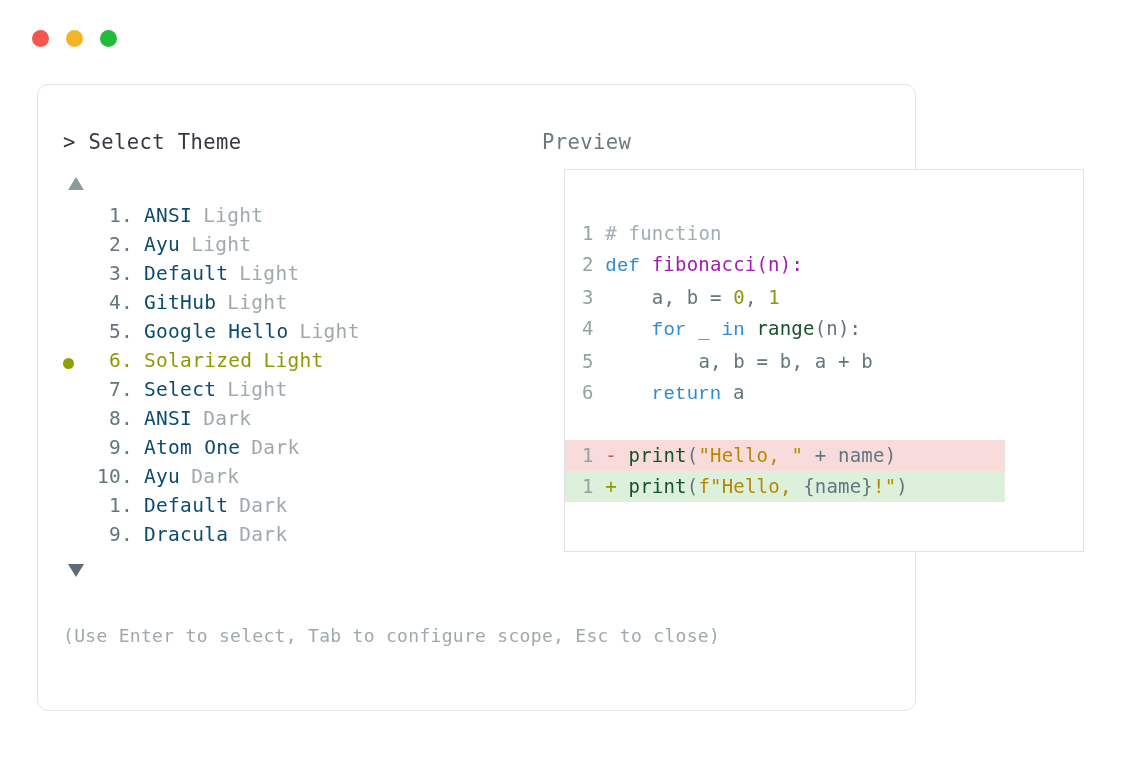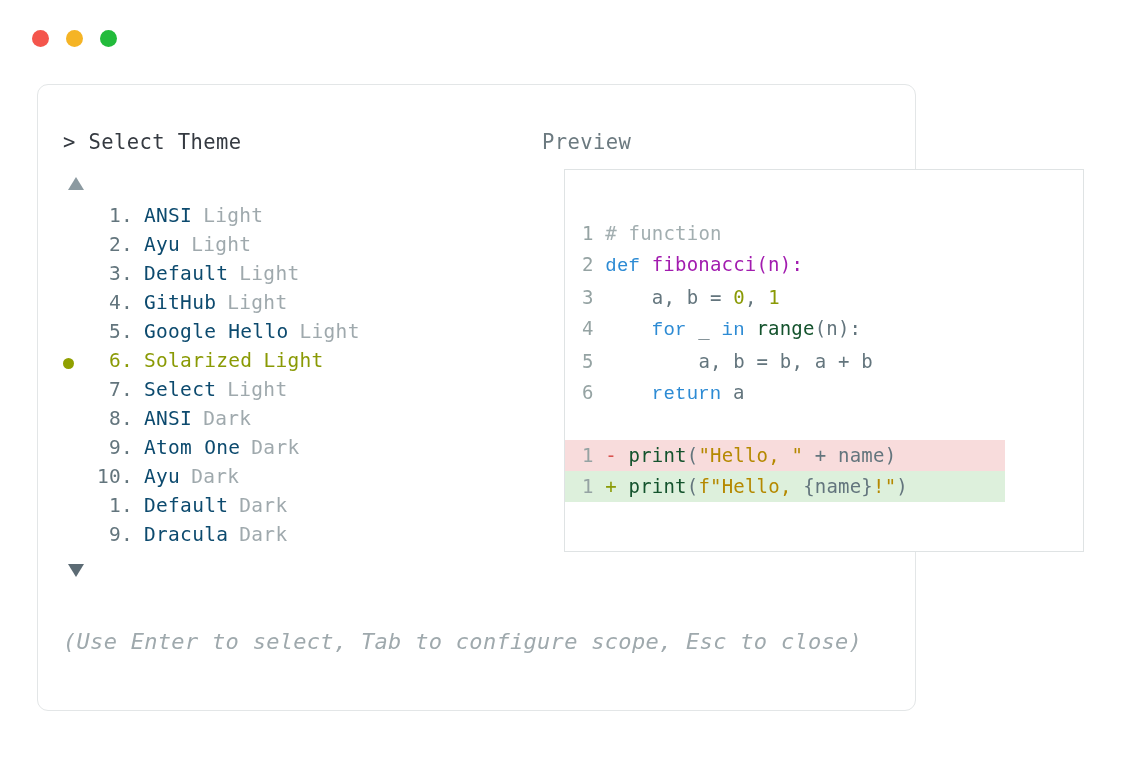--- a/index.html
+++ b/index.html
@@ -184,26 +184,25 @@
   }
   .diff-del { background: #f8dcdc; }
   .diff-add { background: #ddf0dc; }
   .sign-del { color: #d9534f; }
   .sign-add { color: #8a9a05; }
 
   
   .footer {
     position: absolute;
     left: 25px;
-    bottom: 56px;
-    font-size: 22px;
+    bottom: 64px;
+    font-size: 18px;
     color: #9fa9ad;
     letter-spacing: 0.3px;
     white-space: pre;
-    font-style: italic;
   }
 </style>
 </head>
 <body>
 
 <div class="titlebar">
   <span class="dot dot-red" style="background: rgb(244, 85, 76);"></span>
   <span class="dot dot-yellow" style="background: rgb(245, 180, 37);"></span>
   <span class="dot dot-green" style="background: rgb(34, 187, 59);"></span>
 </div>

